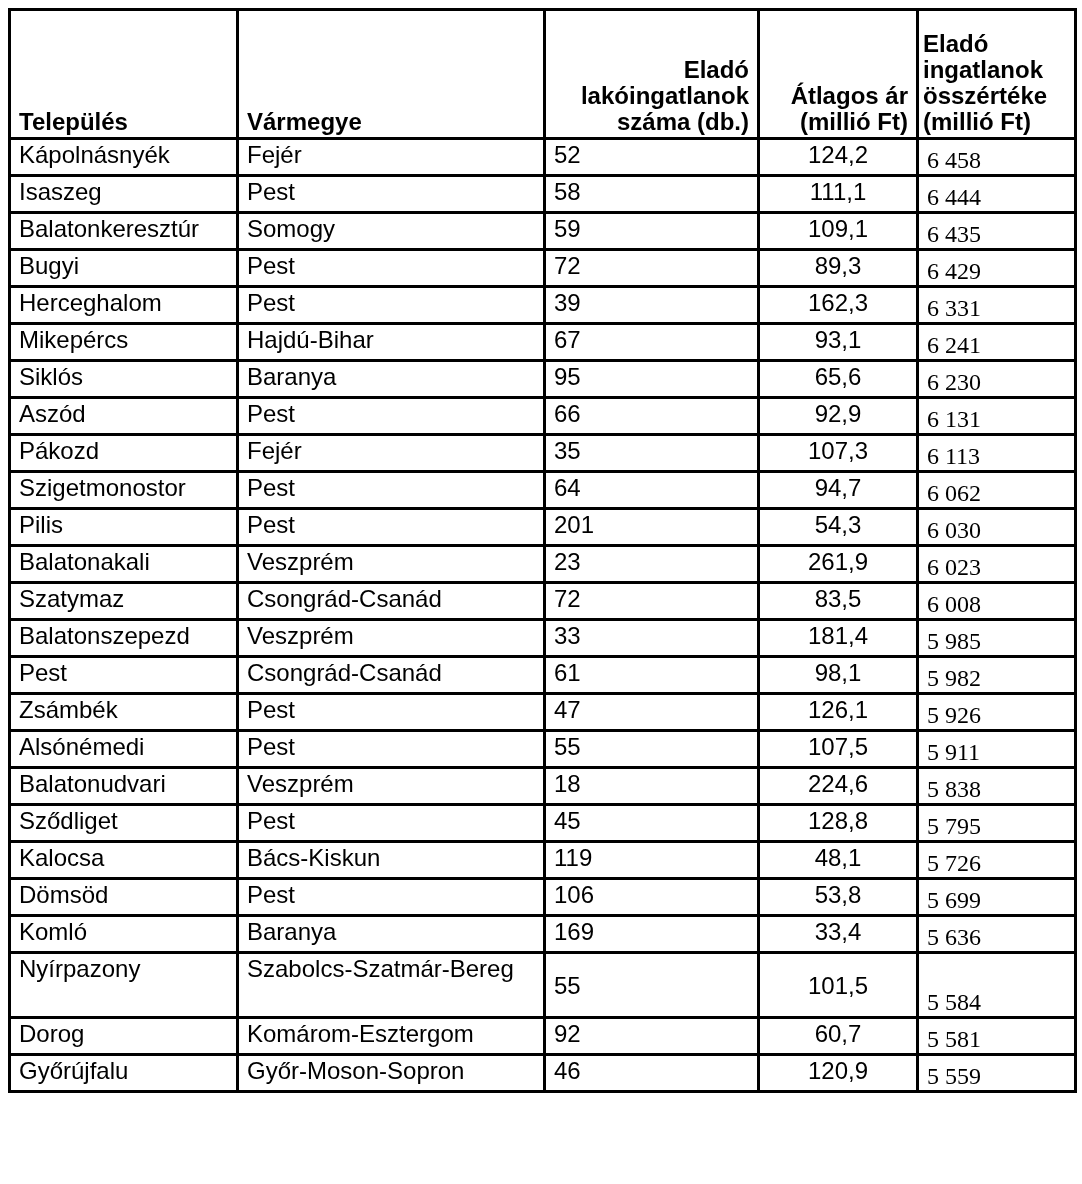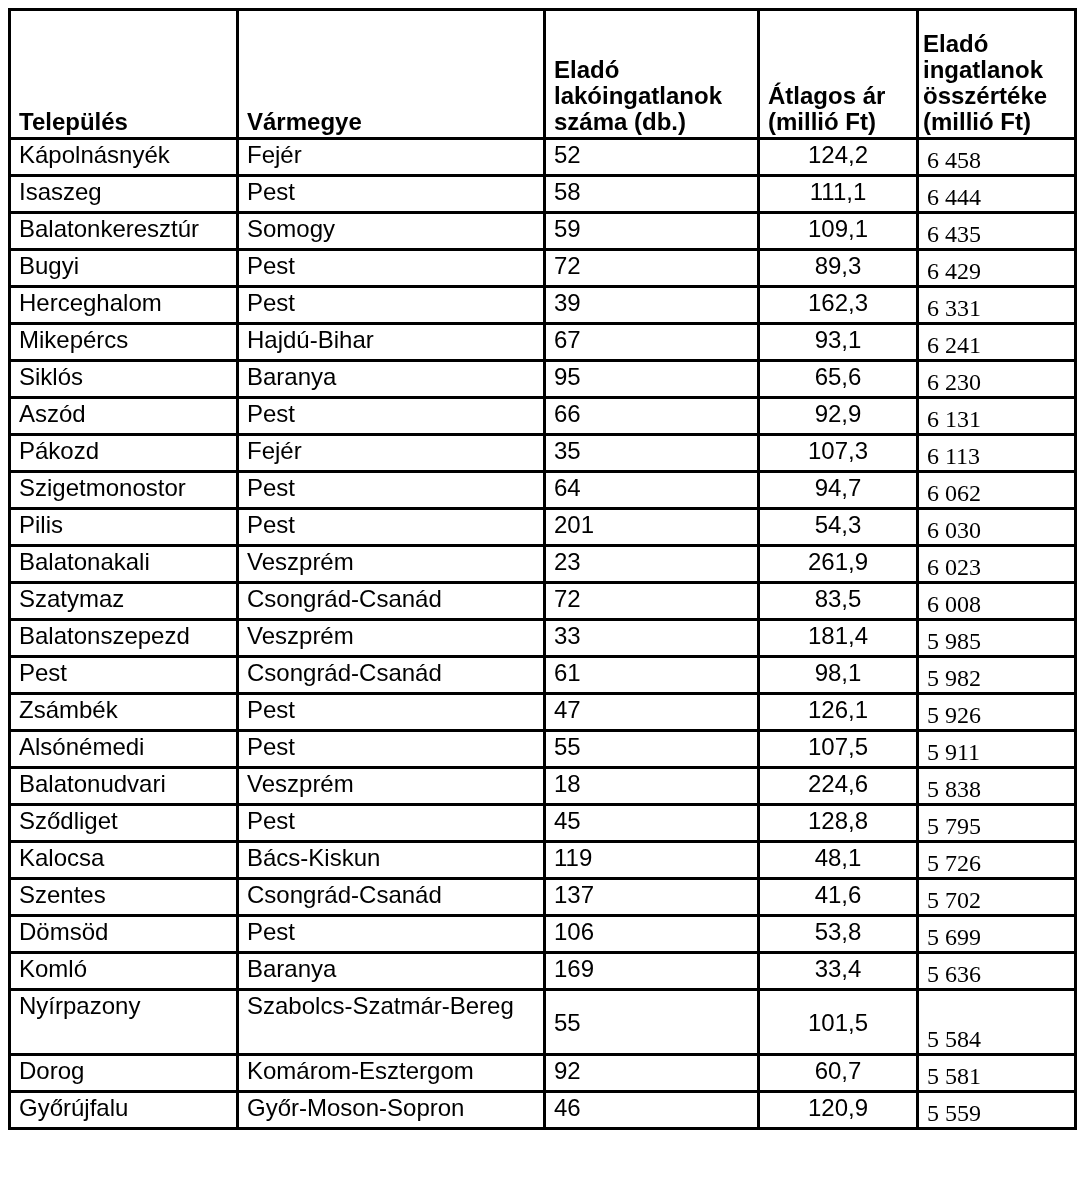--- a/index.html
+++ b/index.html
@@ -5,21 +5,21 @@
     html, body { margin: 0; padding: 0; background: #ffffff; }
     body { width: 1082px; height: 1184px; position: relative; overflow: hidden;
            font-family: "Liberation Sans", sans-serif; color: #000; }
     table { position: absolute; left: 8px; top: 8px; border-collapse: collapse;
             table-layout: fixed; width: 1066px; }
     col.c1 { width: 228px; } col.c2 { width: 307px; } col.c3 { width: 214px; }
     col.c4 { width: 159px; } col.c5 { width: 158px; }
     th, td { border: 3px solid #000; padding: 0 8px; font-size: 24px; line-height: 26px; }
     th { font-weight: bold; vertical-align: bottom; height: 124px; padding-bottom: 2px; }
     th.left { text-align: left; }
-    th.center { text-align: left; }
+    th.center { text-align: right; }
     td { height: 32px; vertical-align: top; padding-top: 2px; }
     td.num { text-align: center; padding-right: 8px; }
     td.mid { vertical-align: middle; }
     td.total { text-align: left; padding-right: 26px; vertical-align: bottom; padding-bottom: 0; line-height: 28px; font-family: Liberation Serif, serif; }
     tr.tall td { height: 60px; }
   </style>
 </head>
 <body>
 
 <table>
@@ -174,27 +174,20 @@
         <td class="total">5 795</td>
       </tr>
       <tr>
         <td>Kalocsa</td>
         <td>Bács-Kiskun</td>
         <td>119</td>
         <td class="num">48,1</td>
         <td class="total">5 726</td>
       </tr>
       <tr>
-        <td>Szentes</td>
-        <td>Csongrád-Csanád</td>
-        <td>137</td>
-        <td class="num">41,6</td>
-        <td class="total">5 702</td>
-      </tr>
-      <tr>
         <td>Dömsöd</td>
         <td>Pest</td>
         <td>106</td>
         <td class="num">53,8</td>
         <td class="total">5 699</td>
       </tr>
       <tr>
         <td>Komló</td>
         <td>Baranya</td>
         <td>169</td>

